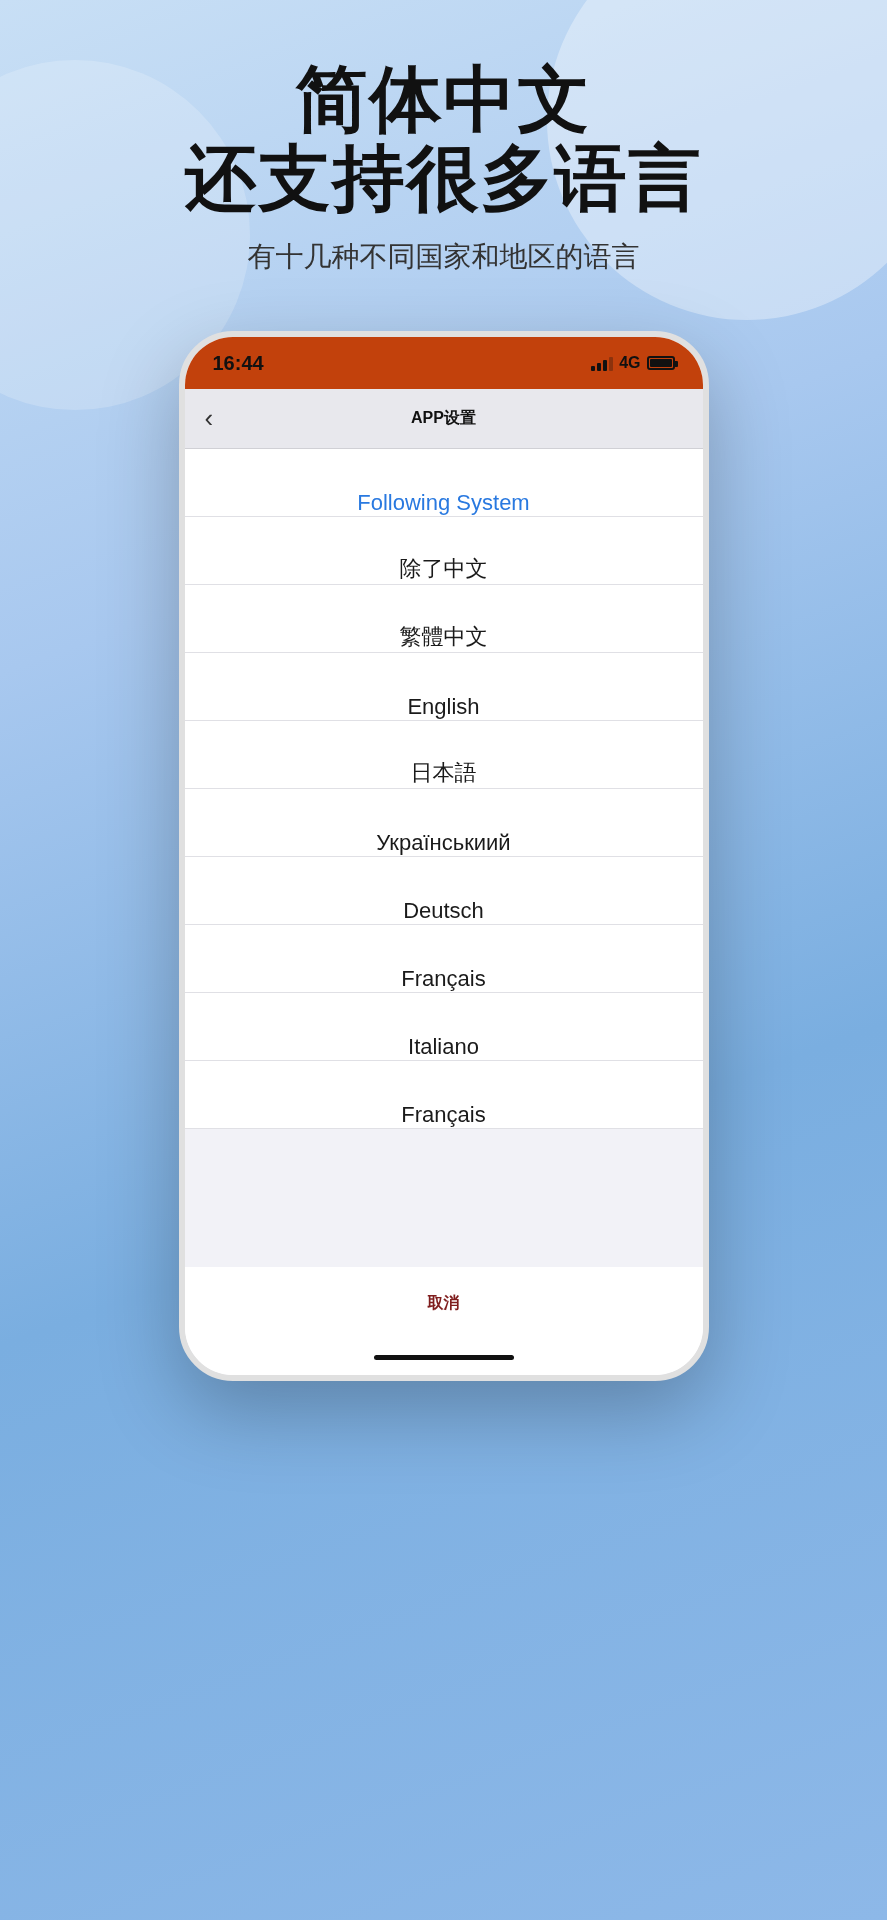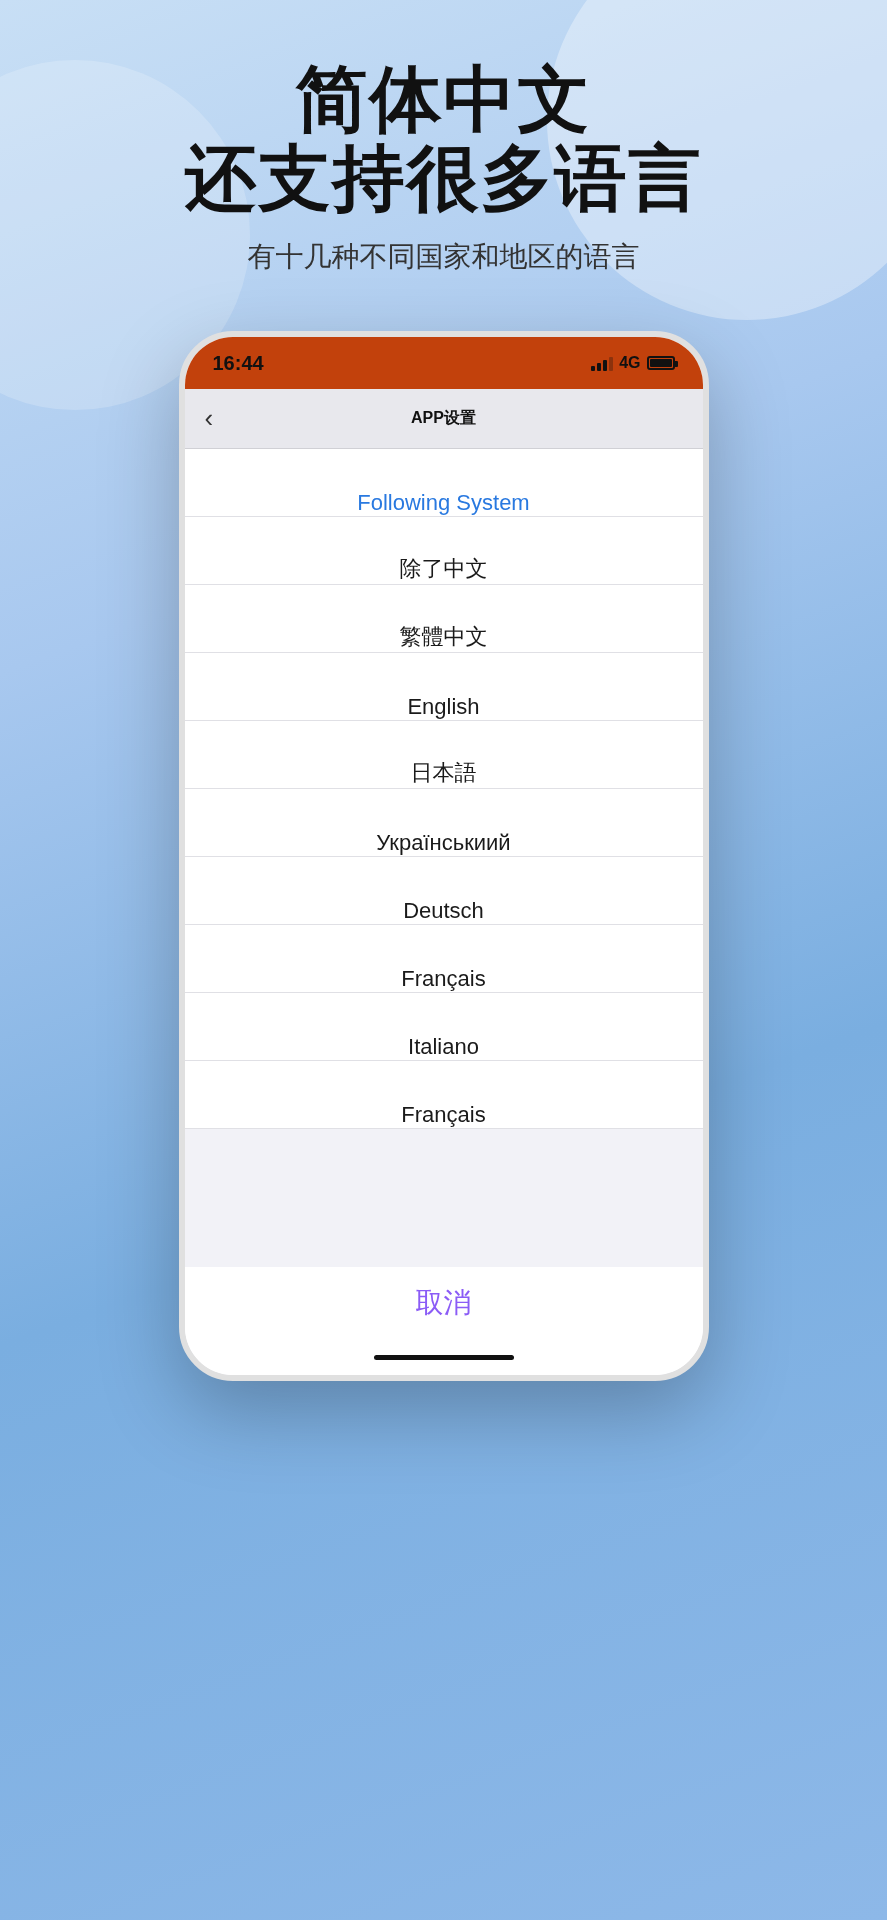--- a/index.html
+++ b/index.html
@@ -218,23 +218,23 @@
       height: 80px;
       display: flex;
       align-items: center;
       justify-content: center;
       border-top: 8px solid #f2f2f7;
       cursor: pointer;
       flex-shrink: 0;
     }
 
     .cancel-text {
-      font-size: 28px;
-      font-weight: 400;
-      color: #8b5cf6;
+      font-size: 16px;
+      font-weight: 700;
+      color: #7f1d1d;
     }
 
     
     .home-indicator {
       background: #fff;
       height: 36px;
       display: flex;
       align-items: center;
       justify-content: center;
       flex-shrink: 0;

